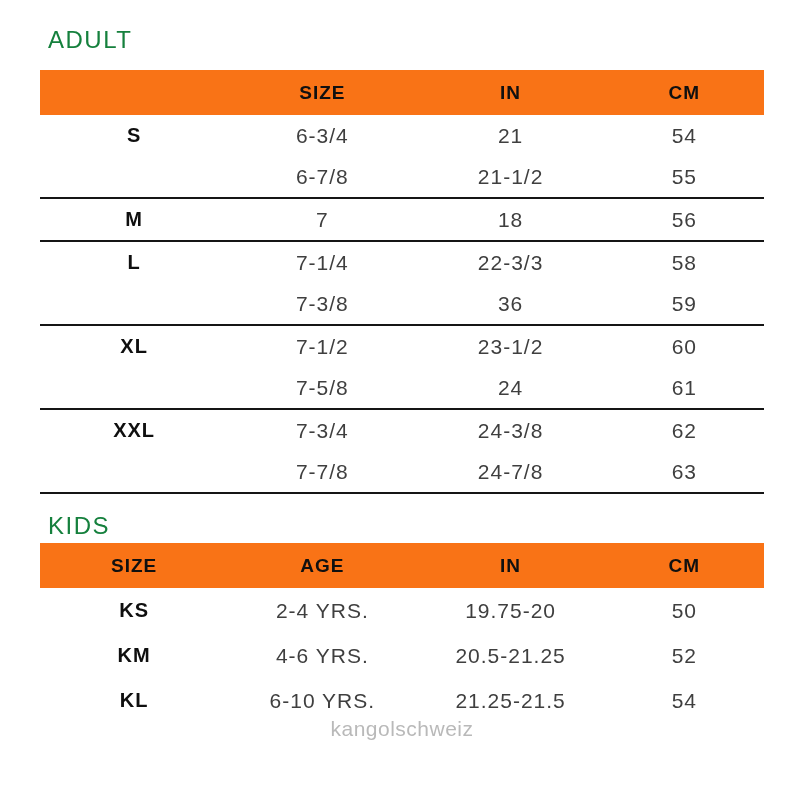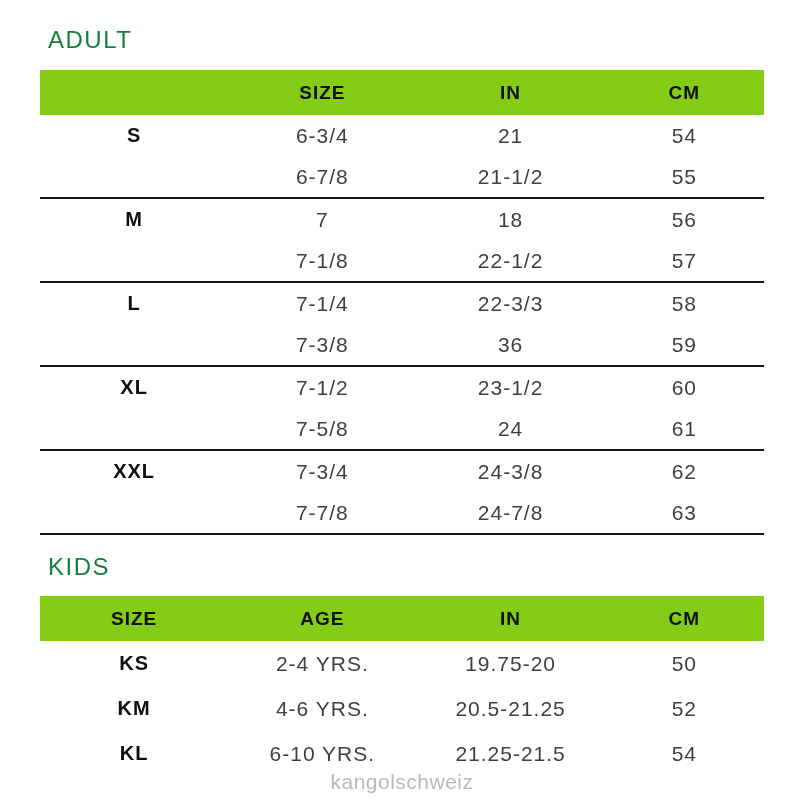--- a/index.html
+++ b/index.html
@@ -21,30 +21,30 @@
   }
   .section-title {
     margin: 0 0 16px 8px;
     font-size: 24px;
     font-weight: 400;
     letter-spacing: 1.5px;
     color: #15803d;
   }
   .section-title.kids {
     margin-top: 18px;
-    margin-bottom: 15px;
+    margin-bottom: 3px;
   }
   .size-table {
     width: 724px;
   }
   .thead {
     display: flex;
     align-items: center;
     height: 45px;
-    background: #84cc16;
+    background: #f97316;
     font-weight: 700;
     font-size: 19px;
     letter-spacing: 1px;
     color: #101010;
   }
   .row {
     display: flex;
     align-items: center;
     font-size: 21px;
     font-weight: 300;
@@ -104,26 +104,20 @@
         <div class="cell c4">55</div>
       </div>
     </div>
 
     <div class="group">
       <div class="row">
         <div class="cell c1 size-label">M</div>
         <div class="cell c2">7</div>
         <div class="cell c3">18</div>
         <div class="cell c4">56</div>
-      </div>
-      <div class="row">
-        <div class="cell c1 size-label"></div>
-        <div class="cell c2">7-1/8</div>
-        <div class="cell c3">22-1/2</div>
-        <div class="cell c4">57</div>
       </div>
     </div>
 
     <div class="group">
       <div class="row">
         <div class="cell c1 size-label">L</div>
         <div class="cell c2">7-1/4</div>
         <div class="cell c3">22-3/3</div>
         <div class="cell c4">58</div>
       </div>

